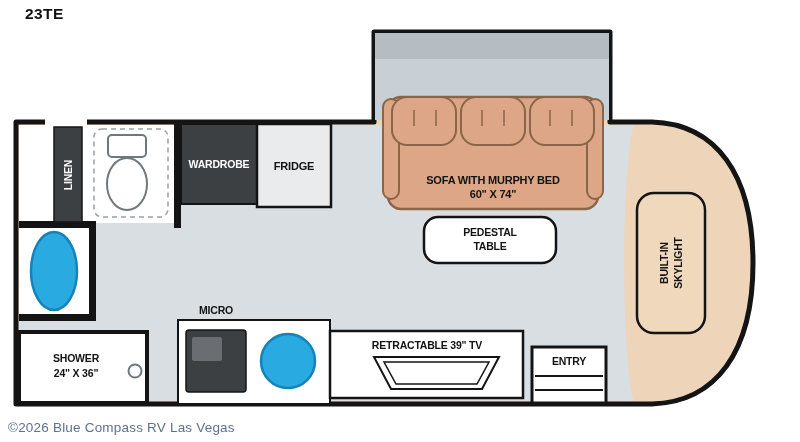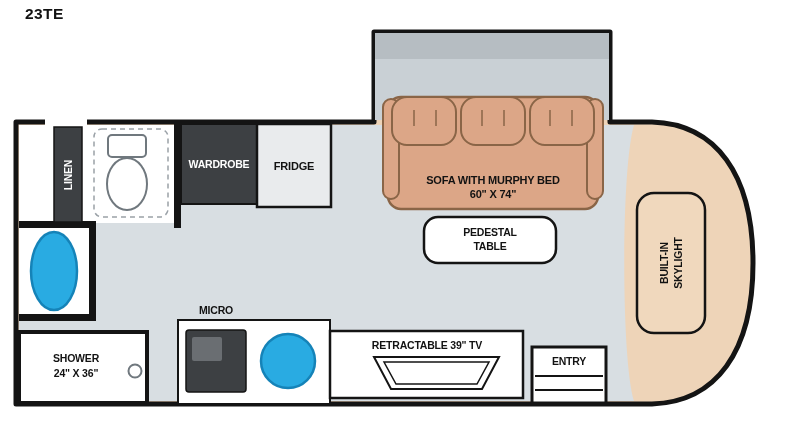--- a/index.html
+++ b/index.html
@@ -136,14 +136,15 @@
       <rect x="532" y="347" width="74" height="56" fill="#ffffff" stroke="#141414" stroke-width="3"></rect>
       <text class="lbl-s" x="569" y="365" text-anchor="middle">ENTRY</text>
       <g stroke="#141414" stroke-width="2">
         <line x1="535" y1="376" x2="603" y2="376"></line>
         <line x1="535" y1="390" x2="603" y2="390"></line>
       </g>
     </g>
 
   </svg>
 
+  <div id="copyright">©2026 Blue Compass RV Las Vegas</div>
 
 </div>
 
 </body></html>

